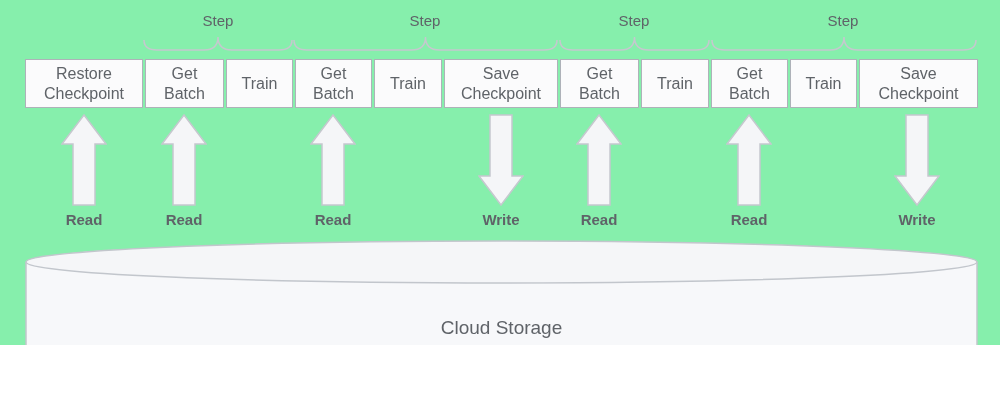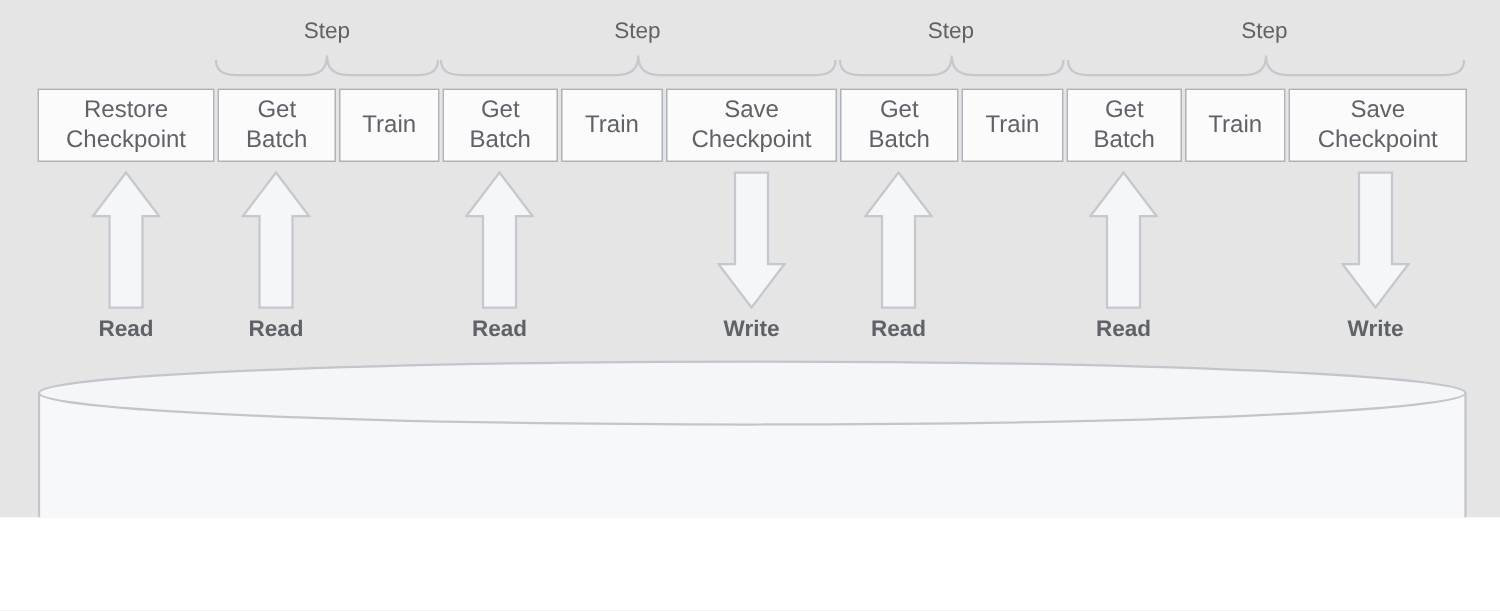--- a/index.html
+++ b/index.html
@@ -1,20 +1,20 @@
 <!DOCTYPE html>
 <html><head>
 <meta charset="utf-8">
 <style>
   html, body { margin: 0; padding: 0; background: #ffffff; }
   .stage {
     position: relative;
     width: 1000px;
     height: 345px;
-    background: #e5e5e5;
+    background: #86efac;
     font-family: "Liberation Sans", "DejaVu Sans", sans-serif;
     color: #5f6368;
     overflow: hidden;
   }
 
   .step-label {
     position: absolute;
     top: 12px;
     height: 18px;
     font-size: 15px;
@@ -158,14 +158,15 @@
   <div class="arrow-label" style="left:293px;">Read</div>
   <div class="arrow-label" style="left:461px;">Write</div>
   <div class="arrow-label" style="left:559px;">Read</div>
   <div class="arrow-label" style="left:709px;">Read</div>
   <div class="arrow-label" style="left:877px;">Write</div>
 
   <svg class="cylinder-svg" viewBox="0 0 953 162">
     <path d="M 1 22 L 1 138 A 475.5 21 0 0 0 952 138 L 952 22" fill="#f7f8fa" stroke="#c2c6cc" stroke-width="1.5"></path>
     <ellipse cx="476.5" cy="22" rx="475.5" ry="21" fill="#f5f6f8" stroke="#c2c6cc" stroke-width="1.5"></ellipse>
   </svg>
+  <div class="cylinder-label">Cloud Storage</div>
 
 </div>
 
 </body></html>

